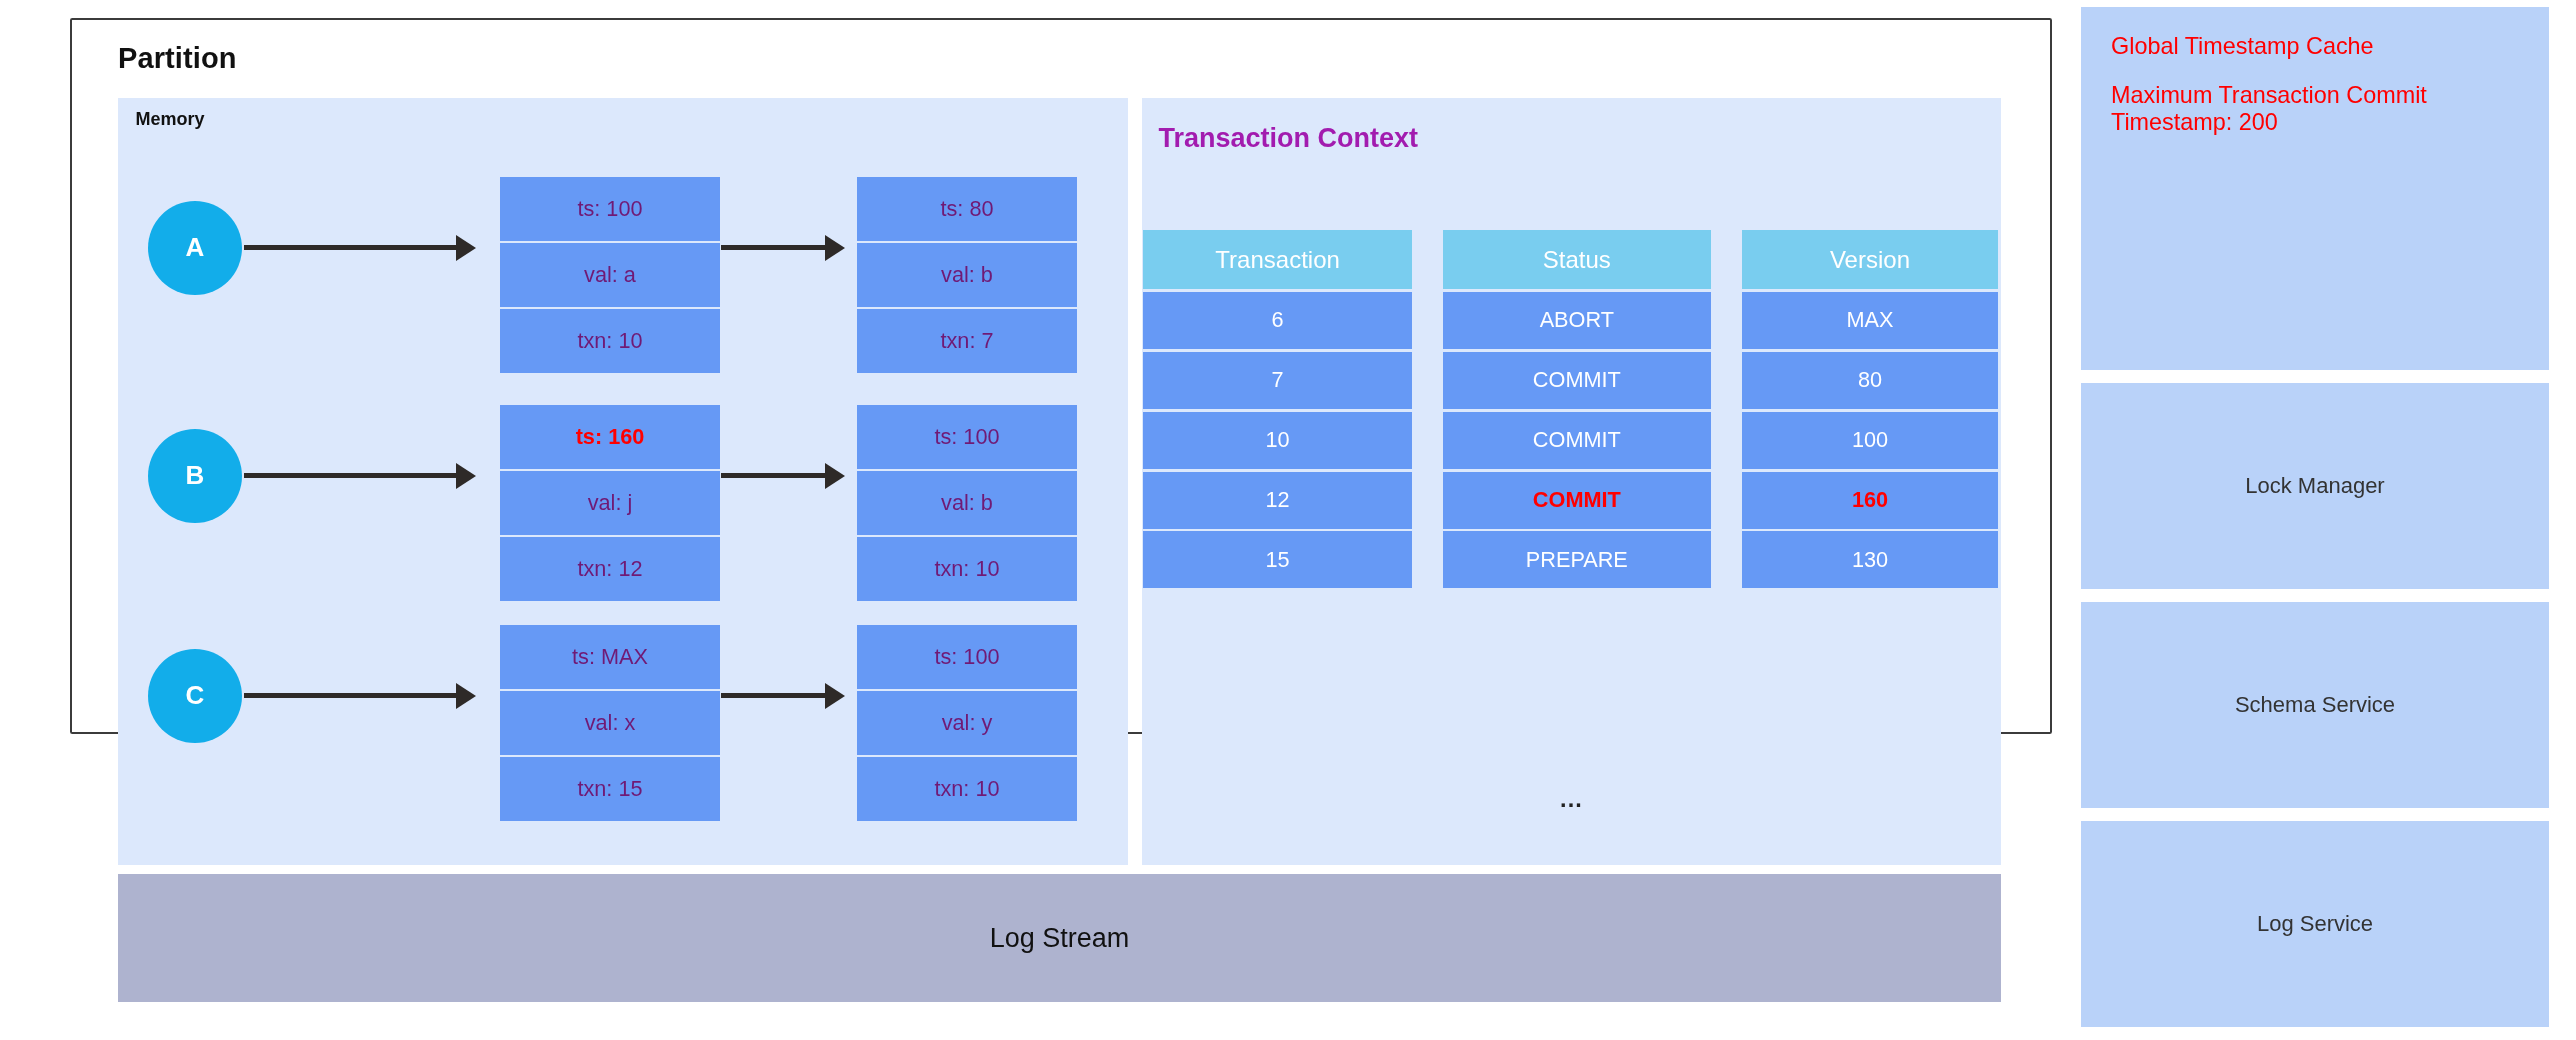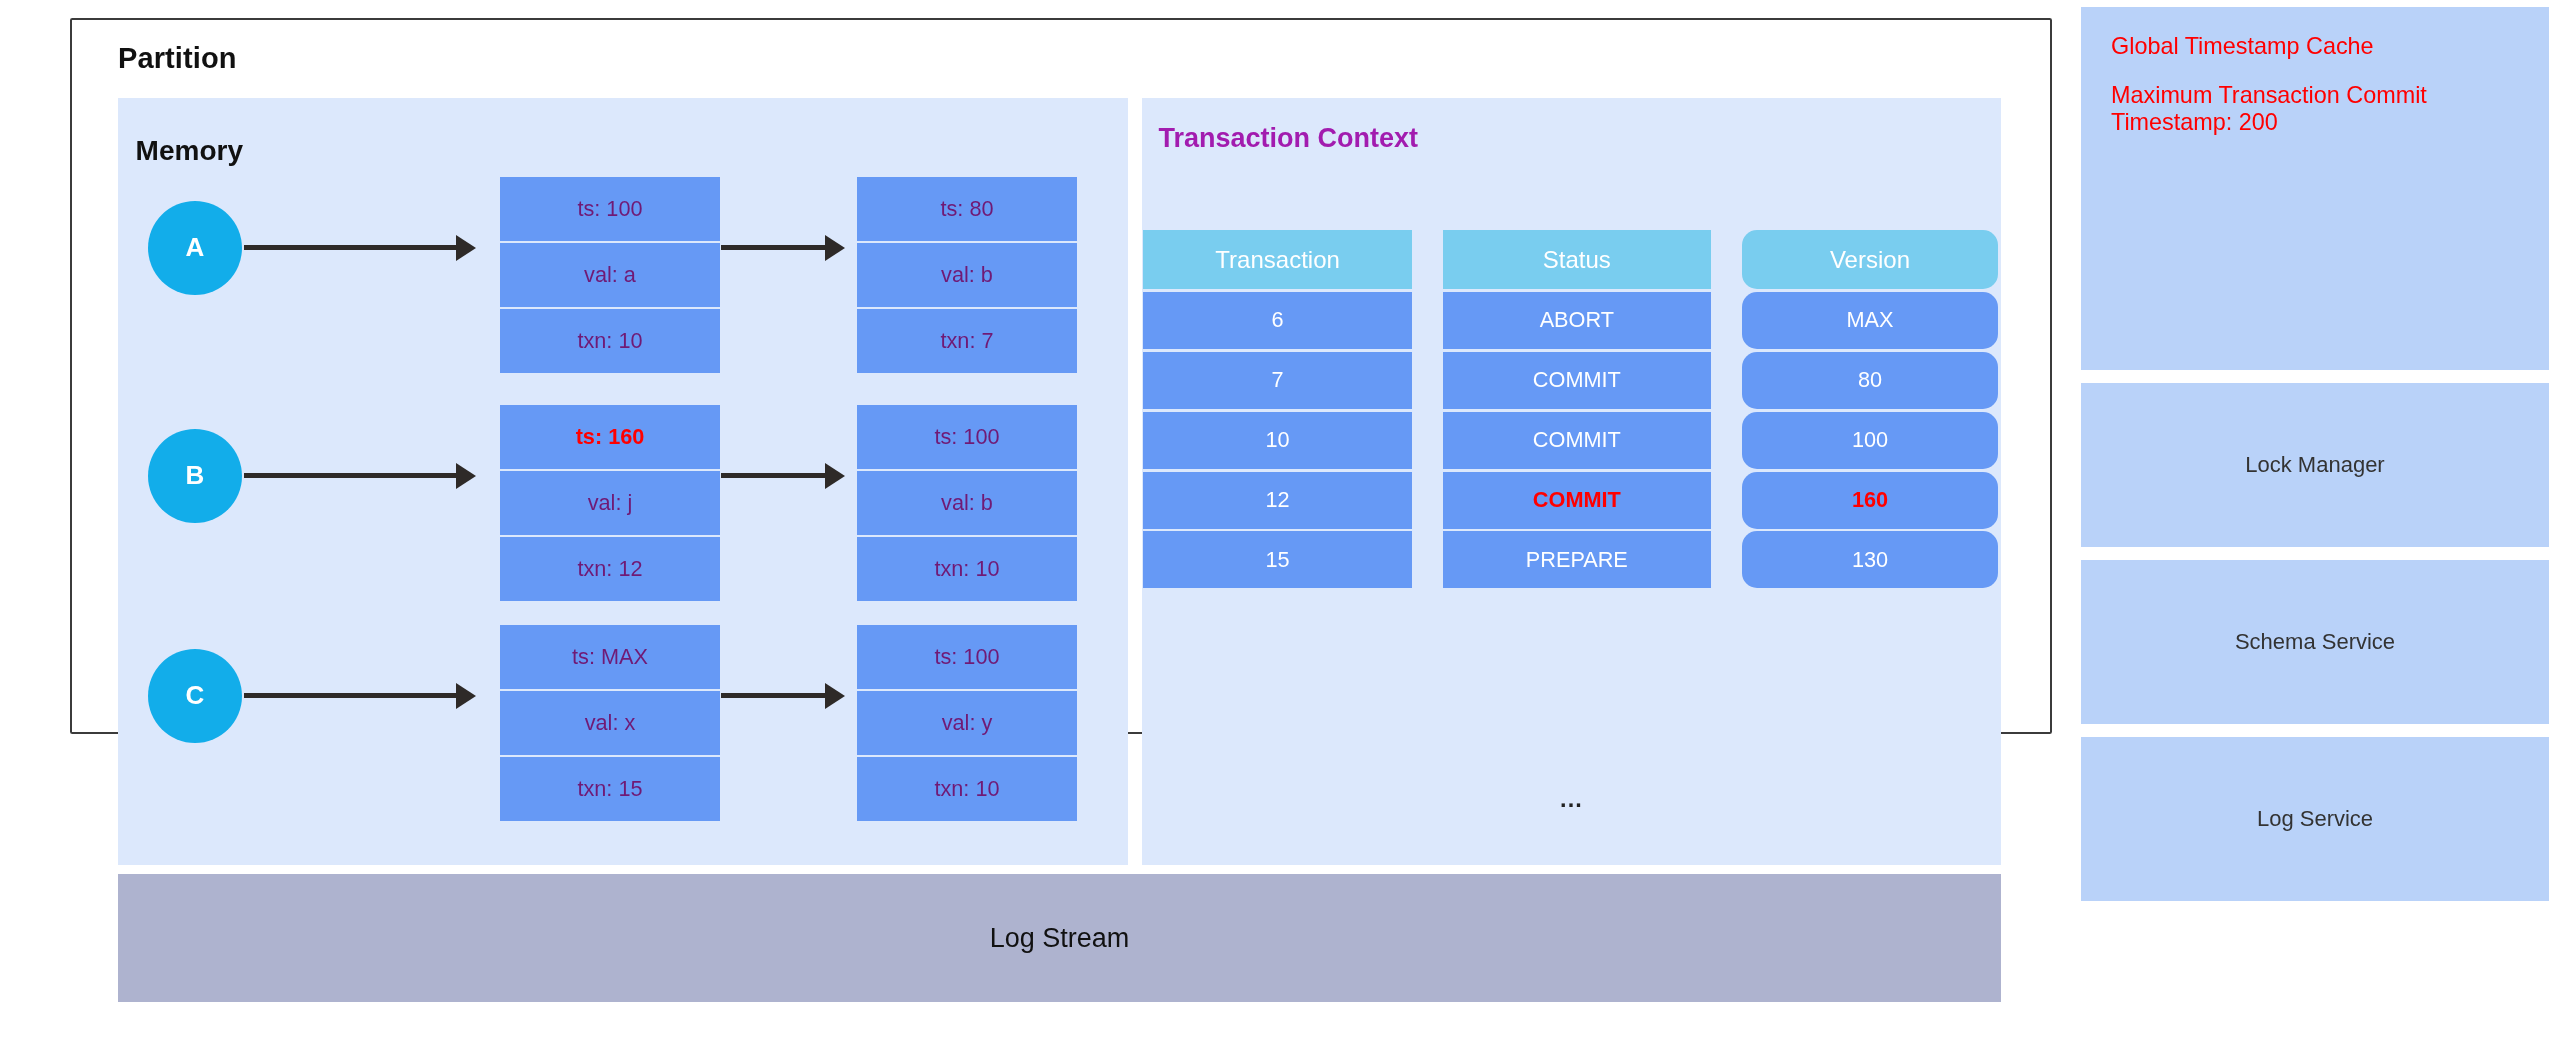--- a/index.html
+++ b/index.html
@@ -7,21 +7,21 @@
        font-family:"Liberation Sans","DejaVu Sans",sans-serif;}
 
   
   #partition-frame{position:absolute;left:70px;top:18px;width:1982px;height:716px;
         border:2.9px solid #3b3b3b;border-radius:2.3px;background:#ffffff;box-sizing:border-box;}
   #partition-title{position:absolute;left:46px;top:22px;font-size:29px;font-weight:bold;color:#111;
         letter-spacing:0.1px;white-space:nowrap;}
 
   
   #memory-panel{position:absolute;left:46px;top:78px;width:1010px;height:767px;background:#dce8fc;}
-  #memory-title{position:absolute;left:17.6px;top:37px;font-size:28px;font-weight:bold;color:#111;}
+  #memory-title{position:absolute;left:17.6px;top:11px;font-size:18px;font-weight:bold;color:#111;}
 
   .mem-row{position:absolute;left:0;width:100%;height:193px;}
   .node-circle{position:absolute;width:94px;height:94px;border-radius:50%;background:#12adea;
         display:flex;align-items:center;justify-content:center;color:#ffffff;font-size:26px;font-weight:bold;}
   .arrow-line{position:absolute;height:5.3px;background:#2e2a28;}
   .arrow-head{position:absolute;width:0;height:0;border-top:13px solid transparent;
         border-bottom:13px solid transparent;border-left:20px solid #2e2a28;}
 
   .mem-cell{position:absolute;width:220px;}
   .cell-box{height:64px;background:#6699f5;display:flex;align-items:center;justify-content:center;
@@ -32,36 +32,36 @@
   #txn-panel{position:absolute;left:1070px;top:78px;width:859px;height:767px;background:#dce8fc;}
   #txn-title{position:absolute;left:16.4px;top:24.6px;font-size:27px;font-weight:bold;color:#a21caf;}
 
   #txn-table{position:absolute;left:1.2px;top:132px;width:858px;}
   .txn-tr{display:flex;gap:28px;}
   .txn-td{height:57px;display:flex;align-items:center;justify-content:center;
         color:#ffffff;font-size:21.7px;background:#6699f5;margin:0 2.9px 2.9px 0;}
   .txn-th{background:#79cdef;height:59px;font-size:24px;}
   .txn-td.c0{width:287px;}
   .txn-td.c1{width:286px;}
-  .txn-td.c2{width:274px;border-radius:15px;}
+  .txn-td.c2{width:274px;}
   .txn-td.red{color:#ff0000;font-weight:bold;}
   #txn-ellipsis{position:absolute;left:0;top:638px;width:100%;height:126px;
         display:flex;align-items:center;justify-content:center;color:#222;font-size:23.4px;font-weight:bold;
         letter-spacing:1.2px;}
 
   
   #log-stream{position:absolute;left:46px;top:854px;width:1883px;height:128px;background:#aeb3cf;
         display:flex;align-items:center;justify-content:center;font-size:27px;font-weight:normal;color:#111;}
 
   
   #sidebar{position:absolute;left:2081px;top:7px;width:468px;}
   .side-panel{background:#b9d2f9;margin-bottom:13px;box-sizing:border-box;}
   #panel-gtc{height:363px;padding:26px 30px 0 30px;}
   .gtc-line{color:#ff0000;font-size:23.4px;line-height:1.16;margin-bottom:22px;}
-  .svc-panel{height:164px;display:flex;align-items:center;justify-content:center;
+  .svc-panel{height:206px;display:flex;align-items:center;justify-content:center;
         font-size:22px;color:#333;}
 </style>
 </head>
 <body>
 
 <div id="partition-frame">
 
   <div id="partition-title">Partition</div>
 
   <div id="memory-panel">

